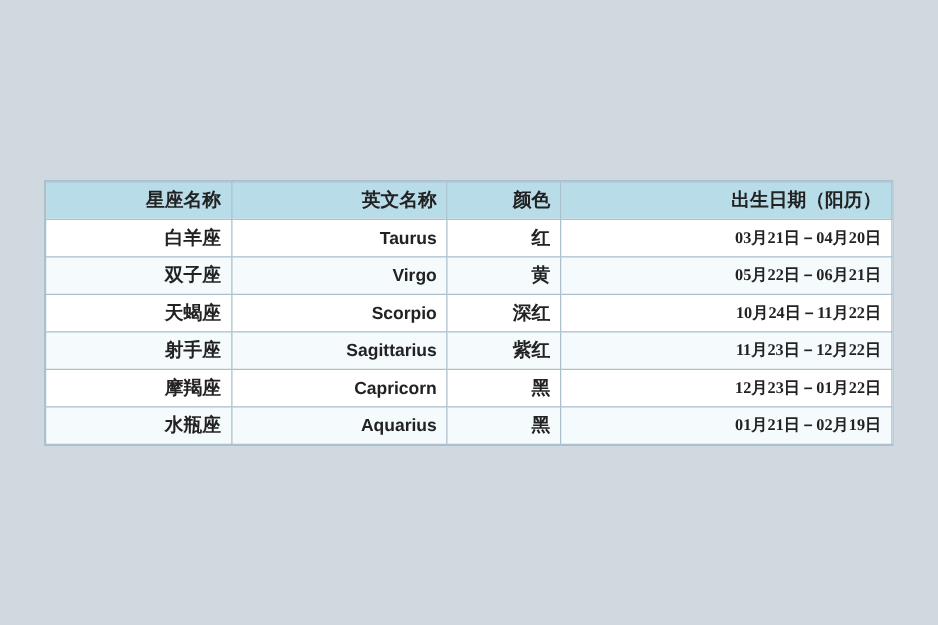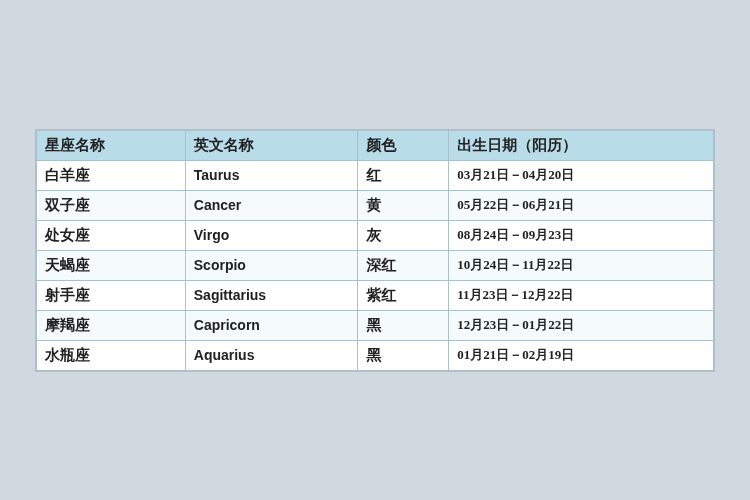--- a/index.html
+++ b/index.html
@@ -16,21 +16,21 @@
       background: #ffffff;
       border: 1px solid #aac0cc;
       width: 680px;
     }
     table {
       width: 100%;
       border-collapse: collapse;
     }
     th, td {
       border: 1px solid #aac0cc;
-      text-align: left;
+      text-align: right;
       padding: 5px 8px;
       font-size: 15px;
       color: #222;
     }
     thead th {
       background-color: #b8dce8;
       font-weight: bold;
       font-size: 15px;
       color: #222;
     }
@@ -65,29 +65,23 @@
     </thead>
     <tbody id="table-body">
     <tr>
           <td>白羊座</td>
           <td class="english">Taurus</td>
           <td>红</td>
           <td class="date">03月21日－04月20日</td>
         </tr>
         <tr>
           <td>双子座</td>
-          <td class="english">Cancer</td>
+          <td class="english">Virgo</td>
           <td>黄</td>
           <td class="date">05月22日－06月21日</td>
-        </tr>
-        <tr>
-          <td>处女座</td>
-          <td class="english">Virgo</td>
-          <td>灰</td>
-          <td class="date">08月24日－09月23日</td>
         </tr>
         <tr>
           <td>天蝎座</td>
           <td class="english">Scorpio</td>
           <td>深红</td>
           <td class="date">10月24日－11月22日</td>
         </tr>
         <tr>
           <td>射手座</td>
           <td class="english">Sagittarius</td>

